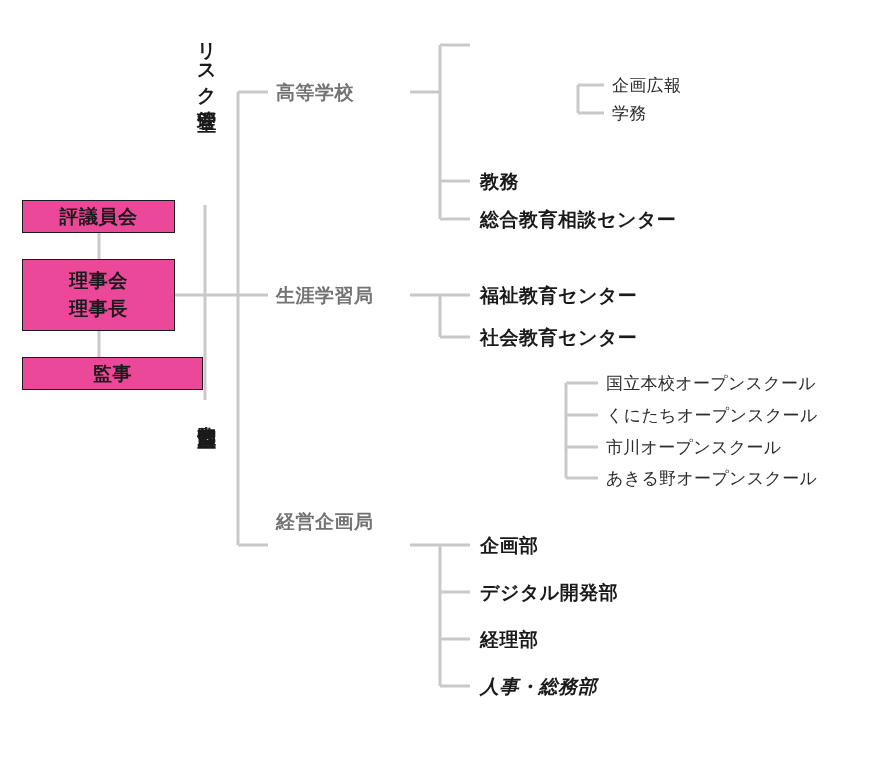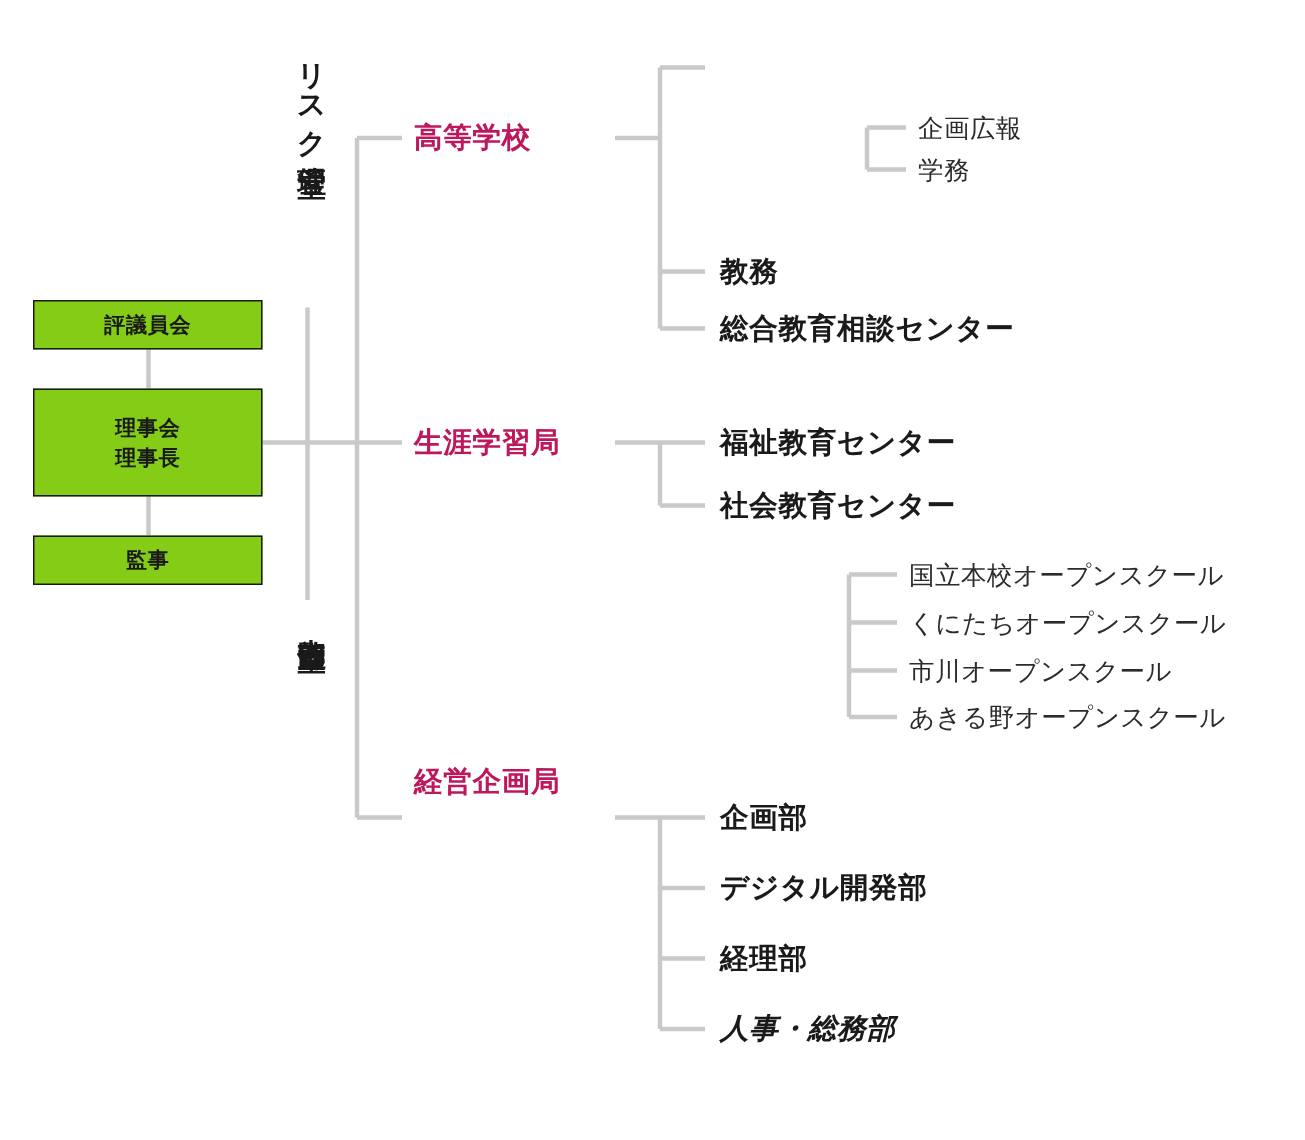--- a/index.html
+++ b/index.html
@@ -19,27 +19,27 @@
     position: absolute;
     left: 0;
     top: 0;
     width: 870px;
     height: 760px;
   }
   .node-box {
     position: absolute;
     box-sizing: border-box;
     border: 1px solid #1a1a1a;
-    background: #84cc16;
+    background: #ec4899;
     display: flex;
     flex-direction: column;
     align-items: center;
     justify-content: center;
     color: #1a1a1a;
-    font-size: 14px;
+    font-size: 19px;
     font-weight: 700;
     letter-spacing: 0.5px;
     line-height: 1.45;
   }
   .node-box .line {
     display: block;
     white-space: nowrap;
   }
   .vlabel {
     position: absolute;
@@ -47,21 +47,21 @@
     font-size: 19px;
     font-weight: 700;
     letter-spacing: 1px;
     line-height: 1.25;
     writing-mode: vertical-rl;
     text-orientation: upright;
     white-space: nowrap;
   }
   .lvl1 {
     position: absolute;
-    color: #be185d;
+    color: #737373;
     font-size: 19px;
     font-weight: 700;
     letter-spacing: 0.5px;
     white-space: nowrap;
     line-height: 1;
   }
   .lvl2 {
     position: absolute;
     color: #1a1a1a;
     font-size: 19px;
@@ -133,21 +133,21 @@
 
   <div class="node-box" style="left:22px; top:200px; width:153px; height:33px;">
     <span class="line">評議員会</span>
   </div>
 
   <div class="node-box" style="left:22px; top:259px; width:153px; height:72px;">
     <span class="line">理事会</span>
     <span class="line">理事長</span>
   </div>
 
-  <div class="node-box" style="left:22px; top:357px; width:153px; height:33px;">
+  <div class="node-box" style="left:22px; top:357px; width:181px; height:33px;">
     <span class="line">監事</span>
   </div>
 
   <div class="vlabel" style="left:195px; top:28px;">リスク管理室</div>
 
   <div class="vlabel" style="left:195px; top:410px;">内部監査室</div>
 
   <div class="lvl1" style="left:276px; top:83px;">高等学校</div>
 
   <div class="lvl1" style="left:276px; top:286px;">生涯学習局</div>

